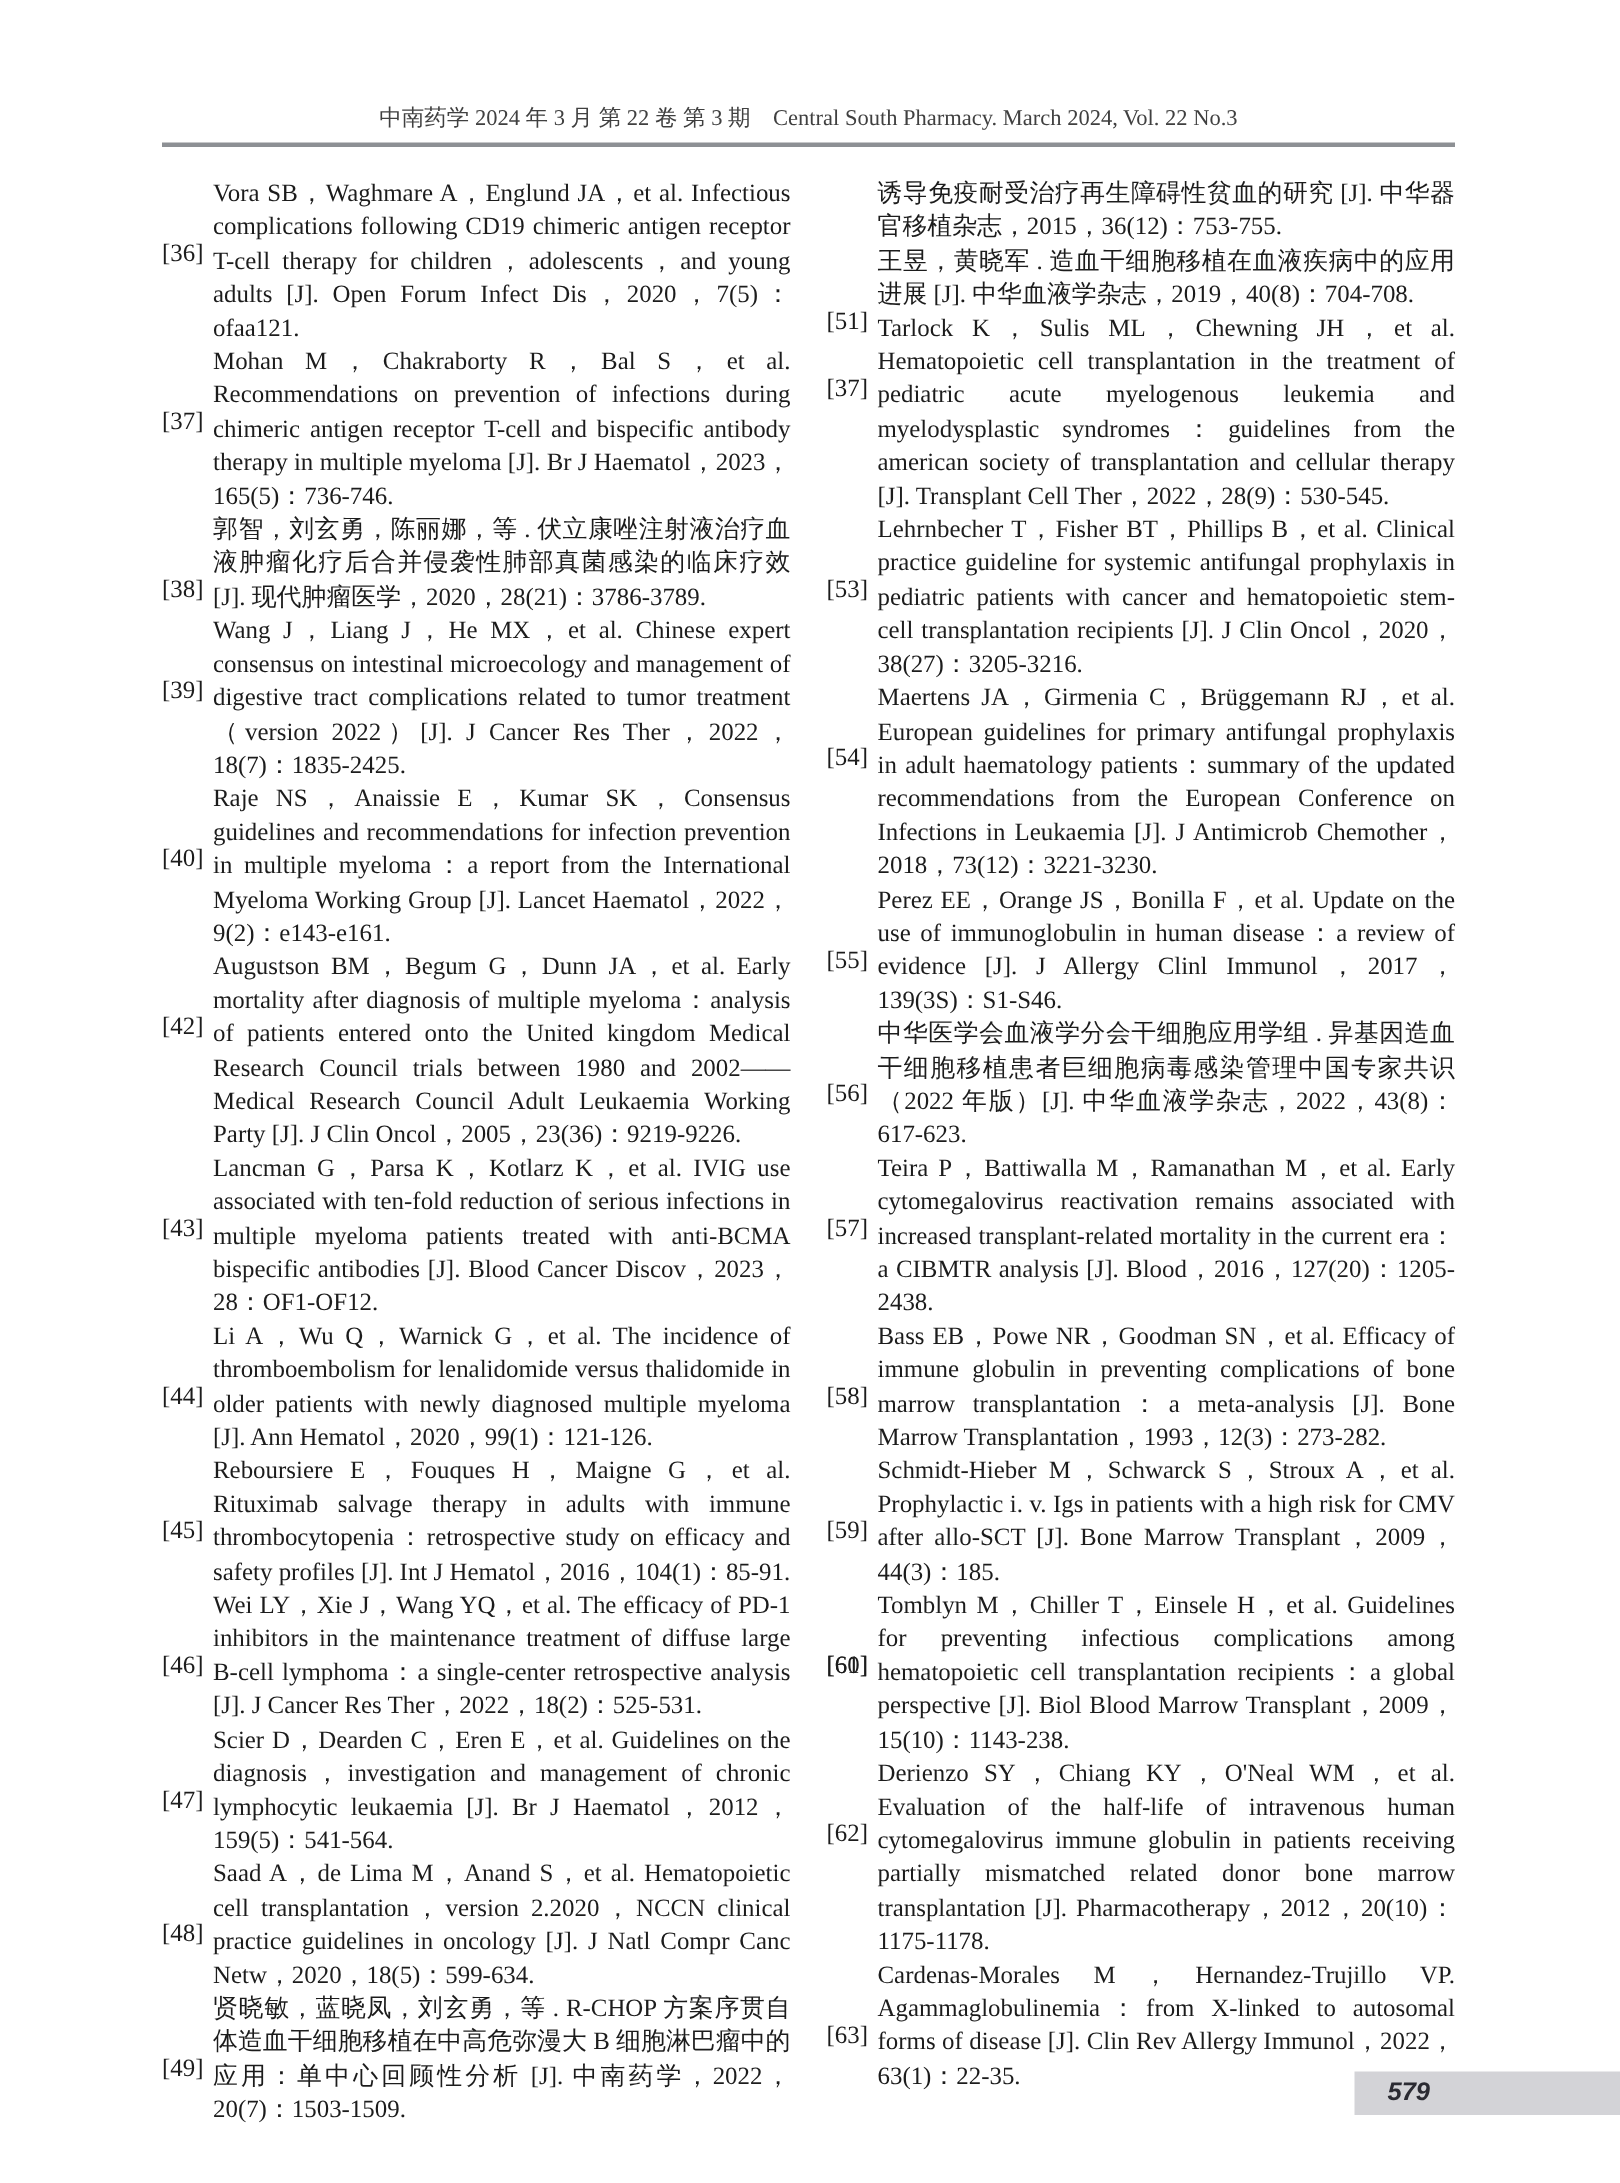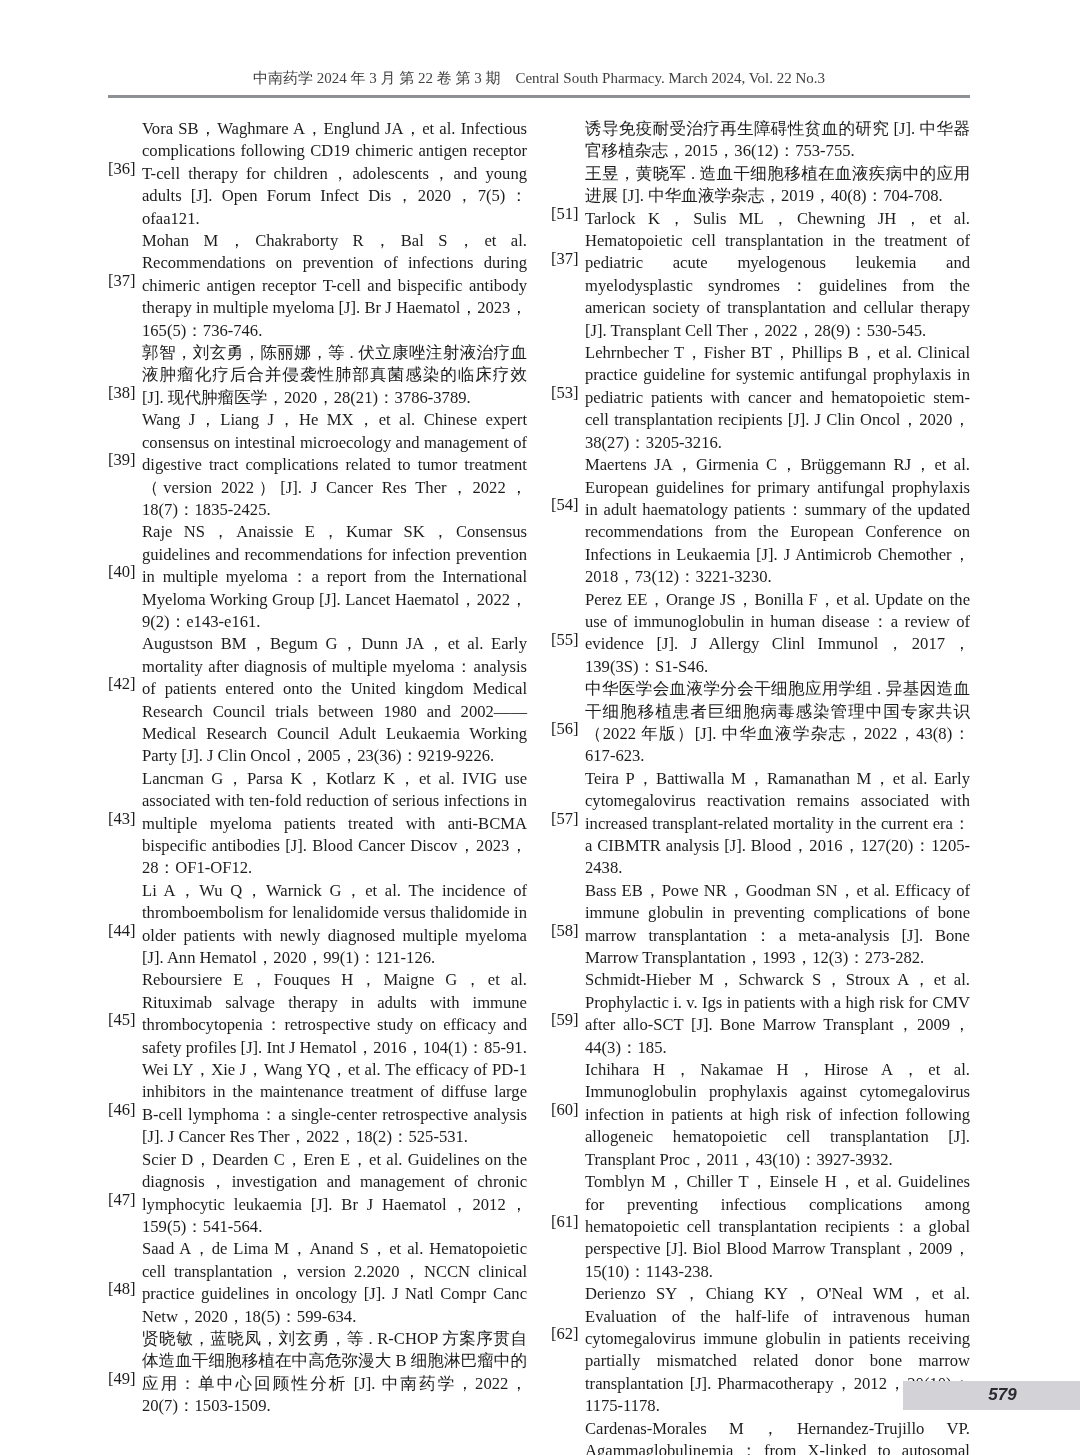--- a/index.html
+++ b/index.html
@@ -35,21 +35,20 @@
   .ref-cont { padding-left: 34px; }
   .page-num-box {
     position: absolute; left: 903px; top: 1381px; width: 177px; height: 29px;
     background: #d3d3d7;
   }
   .page-num {
     font-family: "Liberation Sans", "DejaVu Sans", sans-serif;
     font-weight: bold; font-style: italic;
     font-size: 17px; color: #2b2b33;
     padding: 4px 0 0 22px;
-    text-align: center;
   }
 </style>
 </head>
 <body>
 
 <div class="page">
 
   <div class="journal-header">中南药学 2024 年 3 月 第 22 卷 第 3 期　Central South Pharmacy. March 2024, Vol. 22 No.3</div>
 
   <div class="header-rule"></div>
@@ -166,21 +165,20 @@
     <span class="ref-text">Bass EB，Powe NR，Goodman SN，et al. Efficacy of immune globulin in preventing complications of bone marrow transplantation：a meta-analysis [J]. Bone Marrow Transplantation，1993，12(3)：273-282.</span>
   </div>
 
   <div class="ref">
     <span class="ref-num">[59]</span>
     <span class="ref-text">Schmidt-Hieber M，Schwarck S，Stroux A，et al. Prophylactic i. v. Igs in patients with a high risk for CMV after allo-SCT [J]. Bone Marrow Transplant，2009，44(3)：185.</span>
   </div>
 
   <div class="ref">
     <span class="ref-num">[60]</span>
-    <span class="ref-text">Ichihara H，Nakamae H，Hirose A，et al. Immunoglobulin prophylaxis against cytomegalovirus infection in patients at high risk of infection following allogeneic hematopoietic cell transplantation [J]. Transplant Proc，2011，43(10)：3927-3932.</span>
   </div>
 
   <div class="ref">
     <span class="ref-num">[61]</span>
     <span class="ref-text">Tomblyn M，Chiller T，Einsele H，et al. Guidelines for preventing infectious complications among hematopoietic cell transplantation recipients：a global perspective [J]. Biol Blood Marrow Transplant，2009，15(10)：1143-238.</span>
   </div>
 
   <div class="ref">
     <span class="ref-num">[62]</span>
     <span class="ref-text">Derienzo SY，Chiang KY，O'Neal WM，et al. Evaluation of the half-life of intravenous human cytomegalovirus immune globulin in patients receiving partially mismatched related donor bone marrow transplantation [J]. Pharmacotherapy，2012，20(10)：1175-1178.</span>

